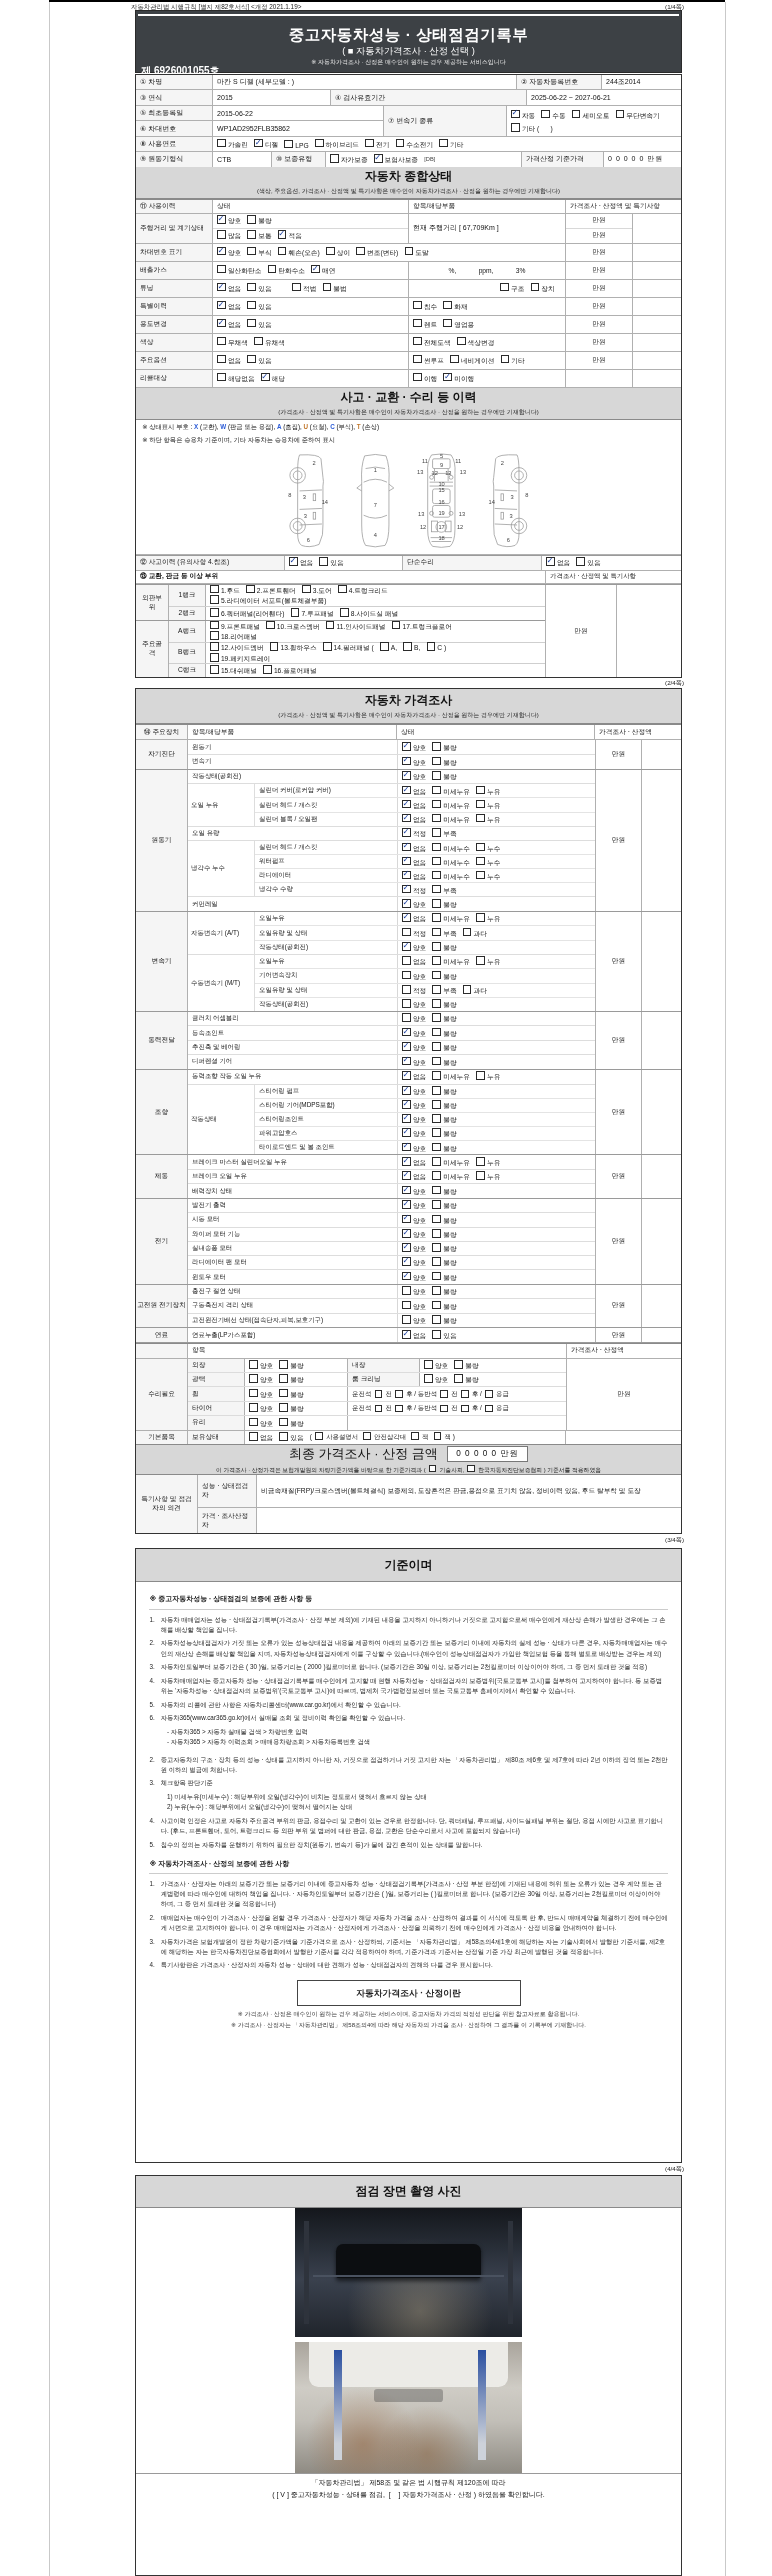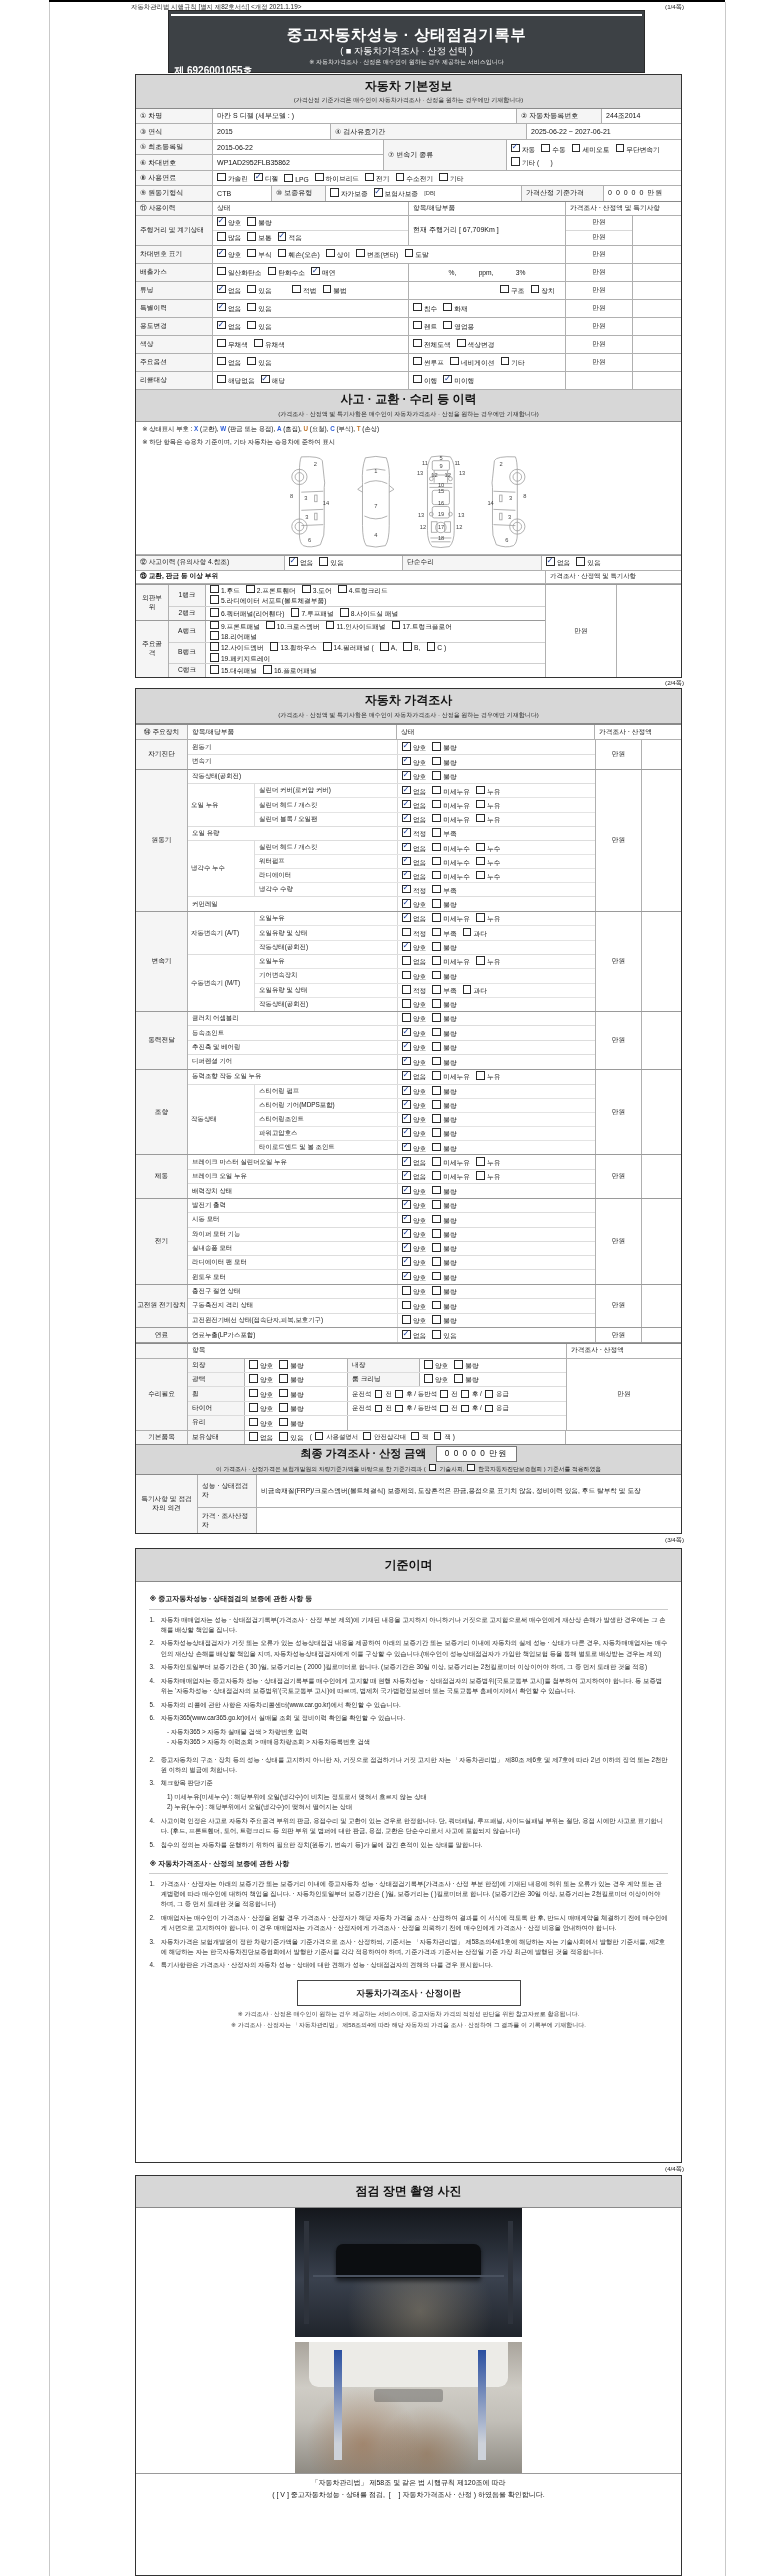--- a/index.html
+++ b/index.html
@@ -4,21 +4,21 @@
 <style>
   html,body{margin:0;padding:0;background:#fff;}
   body{width:773px;height:2576px;overflow:hidden;position:relative;
        font-family:"Liberation Sans","DejaVu Sans",sans-serif;color:#111;}
   .abs{position:absolute;}
   .topline{left:49px;top:0;width:676px;height:1.5px;background:#000;}
   .edge{top:1.5px;width:0.5px;height:2574px;background:#c9c9c9;}
   .formref{left:131px;top:3.1px;font-size:6.4px;color:#222;}
   .pmark{font-size:6.2px;color:#222;width:103px;text-align:right;left:581px;}
   
-  .titlebox{left:135px;top:10.3px;width:477px;height:63px;background:#3d4145;border:0.5px solid #2a2a2a;box-sizing:border-box;margin-left:33px;}
+  .titlebox{left:135px;top:10.3px;width:547px;height:63px;background:#3d4145;border:0.5px solid #2a2a2a;box-sizing:border-box;}
   .titlebox .wline{position:absolute;left:2.1px;top:2.6px;right:2.1px;height:2.6px;background:#fff;}
   .tb-title{position:absolute;left:0;right:0;top:13.4px;text-align:center;color:#fff;font-size:15.5px;font-weight:bold;letter-spacing:0.5px;}
   .tb-sub{position:absolute;left:0;right:0;top:34px;text-align:center;color:#fff;font-size:9.3px;}
   .tb-note{position:absolute;left:0;right:0;top:47px;text-align:center;color:#eee;font-size:6px;}
   .tb-docno{position:absolute;left:5.2px;top:53px;color:#fff;font-size:10px;font-weight:bold;}
   
   .block{left:135px;width:547px;border:1.5px solid #333;box-sizing:border-box;background:#fff;display:flex;flex-direction:column;}
   .sechdr{background:#d7d7d7;border-bottom:0.5px solid #8a8a8a;display:flex;flex-direction:column;justify-content:center;align-items:center;flex:0 0 auto;}
   .sectitle{font-size:12px;font-weight:bold;color:#111;}
   .secsub{font-size:6px;color:#222;margin-top:1.5px;}
@@ -89,24 +89,20 @@
 
 <div class="abs titlebox">
   <div class="wline"></div>
   <div class="tb-title">중고자동차성능 · 상태점검기록부</div>
   <div class="tb-sub">( ■ 자동차가격조사 · 산정 선택 )</div>
   <div class="tb-note">※ 자동차가격조사 · 산정은 매수인이 원하는 경우 제공하는 서비스입니다</div>
   <div class="tb-docno">제 6926001055호</div>
 </div>
 
 <div class="abs block" style="top:74px;height:604px">
-  <div class="sechdr" style="height:33px">
-    <div class="sectitle">자동차 기본정보</div>
-    <div class="secsub">(가격산정 기준가격은 매수인이 자동차가격조사 · 산정을 원하는 경우에만 기재합니다)</div>
-  </div>
   <div id="basic-table">
       <div class="brow" style="height:14.4px">
         <div class="bcell lab" style="width:77px">① 차명</div>
         <div class="bcell" style="flex:1">마칸 S 디젤 (세부모델 : )</div>
         <div class="bcell lab" style="width:85px">② 자동차등록번호</div>
         <div class="bcell" style="width:79px">244조2014</div>
       </div>
 <div class="brow" style="height:14.4px">
         <div class="bcell lab" style="width:77px">③ 연식</div>
         <div class="bcell" style="width:118px">2015</div>
@@ -151,20 +147,24 @@
         <div class="bcell lab" style="width:54px">⑩ 보증유형</div>
   <div class="bcell" style="width:196px">
           <span class="opt"><span class="cb"></span>자가보증</span>
           <span class="opt"><span class="cb ck"></span>보험사보증</span>
           <span style="font-size:5.7px;color:#444">[DB]</span>
         </div>
   <div class="bcell lab" style="width:82px">가격산정 기준가격</div>
         <div class="bcell" style="flex:1;letter-spacing:1px">0 0 0 0 0 만원</div>
 </div>
     </div>
+  <div class="sechdr" style="height:31px">
+    <div class="sectitle">자동차 종합상태</div>
+    <div class="secsub">(색상, 주요옵션, 가격조사 · 산정액 및 특기사항은 매수인이 자동차가격조사 · 산정을 원하는 경우에만 기재합니다)</div>
+  </div>
   <div id="overall-table">
       <div class="trow thead" style="height:13px;border-top:0.5px solid #8a8a8a">
 <div class="tcell lab" style="width:77px">⑪ 사용이력</div>
 <div class="tcell" style="width:196px">상태</div>
 <div class="tcell" style="width:157px">항목/해당부품</div>
 <div class="tcell" style="flex:1;border-right:none">가격조사 · 산정액 및 특기사항</div>
       </div>
       <div class="trow" style="height:29px">
   <div class="tcell lab" style="width:77px">주행거리 및 계기상태</div>
   <div style="width:196px;display:flex;flex-direction:column;border-right:0.5px solid #b0b0b0;box-sizing:border-box">
@@ -894,21 +894,21 @@
       </div>
 <div style="display:flex;height:13.4px">
  <div class="tcell lab" style="width:52px;justify-content:center">기본품목</div>
  <div class="tcell lab" style="width:57px">보유상태</div>
  <div class="tcell" style="width:321px;white-space:pre"><span class="opt"><span class="cb"></span>없음</span><span class="opt"><span class="cb"></span>있음</span><span style="font-size:6.4px">( <span class="cb sm"></span> 사용설명서  <span class="cb sm"></span> 안전삼각대  <span class="cb sm"></span> 잭  <span class="cb sm"></span> 잭 )</span></div>
  <div style="flex:1"></div>
       </div>
     </div>
   <div id="price-strip" style="height:29px;background:#d7d7d7;border-top:0.5px solid #8a8a8a;border-bottom:0.5px solid #8a8a8a;display:flex;flex-direction:column;justify-content:center;align-items:center;flex:0 0 auto">
     <div style="display:flex;align-items:center;gap:9.3px">
-      <span style="font-size:11px;font-weight:bold">최종 가격조사 · 산정 금액</span>
+      <span style="font-size:13px;font-weight:normal">최종 가격조사 · 산정 금액</span>
       <span style="background:#fff;border:0.5px solid #777;padding:1.5px 8.2px;font-size:8.2px;letter-spacing:1px">0  0  0  0  0  만원</span>
     </div>
     <div id="price-note" style="font-size:5.8px;margin-top:2.1px;color:#222">이 가격조사 · 산정가격은 보험개발원의 차량기준가액을 바탕으로 한 기준가격과 ( <span class="cb sm"></span> 기술사회, <span class="cb sm"></span> 한국자동차진단보증협회 ) 기준서를 적용하였음</div>
   </div>
   <div id="remarks-table">
       <div style="display:flex;height:58px">
  <div class="tcell lab" style="width:62px;justify-content:center;text-align:center;white-space:normal">특기사항 및 점검자의 의견</div>
  <div style="flex:1;display:flex;flex-direction:column">
   <div style="display:flex;height:32px;border-bottom:0.5px solid #b0b0b0">
    <div class="tcell lab" style="width:59px;white-space:normal">성능 · 상태점검자</div>

